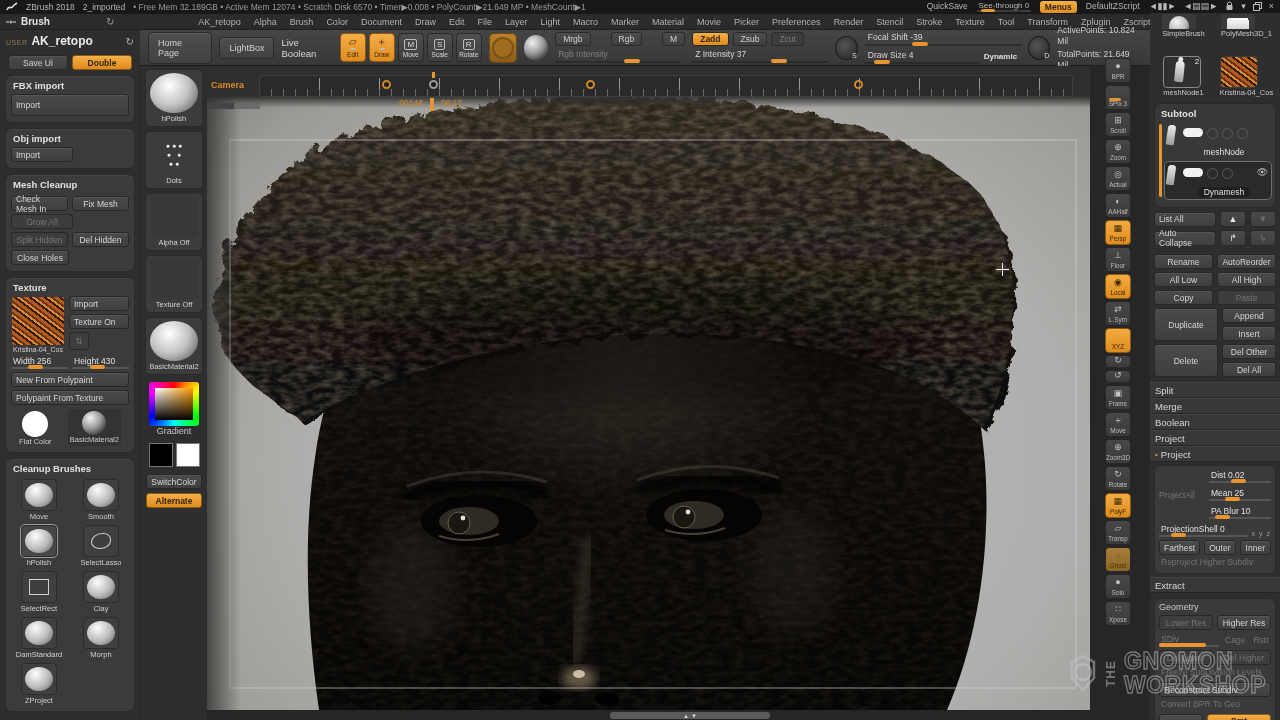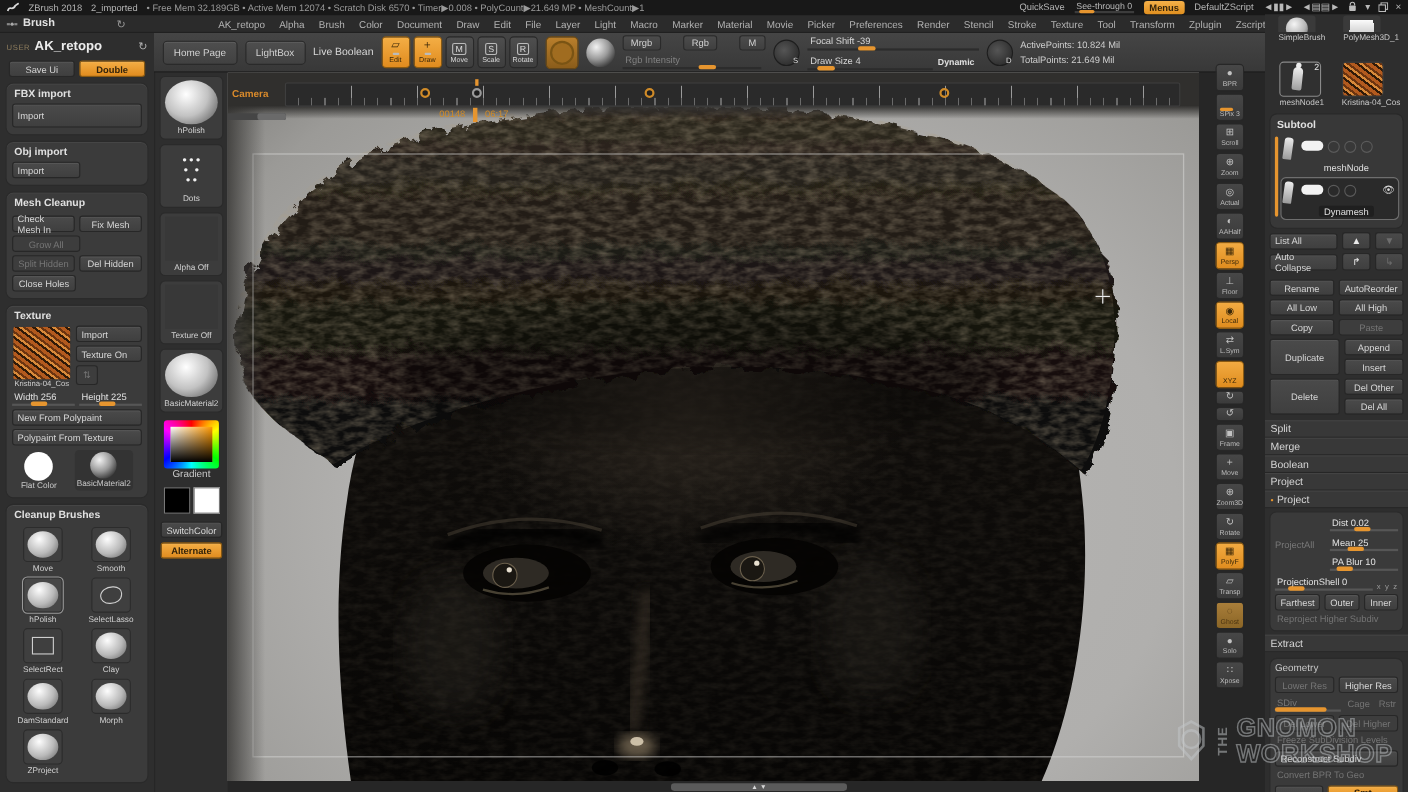--- a/index.html
+++ b/index.html
@@ -299,20 +299,31 @@
       <span style="display:flex;gap:20px;">
         <span class="chip">Mrgb</span>
         <span class="chip">Rgb</span>
         <span class="chip">M</span>
       </span>
       <span class="tslider dis" style="width:120px;">
         <span>Rgb Intensity</span>
         <span class="th" style="left:55%"></span>
       </span>
     </span>
+    <span style="display:flex;flex-direction:column;gap:3px;">
+      <span style="display:flex;gap:4px;align-items:center;">
+        <span class="chip" data-on="true">Zadd</span>
+        <span class="chip">Zsub</span>
+        <span class="chip dis">Zcut</span>
+      </span>
+      <span class="tslider" style="width:130px;">
+        <span>Z Intensity 37</span>
+        <span class="th" style="left:58%"></span>
+      </span>
+    </span>
     <span class="dial">
         <span>S</span>
       </span>
     <span style="display:flex;flex-direction:column;gap:4px;">
       <span class="tslider" style="width:150px;">
         <span>Focal Shift -39</span>
         <span class="th" style="left:30%"></span>
       </span>
       <span style="display:flex;align-items:center;gap:5px;">
         <span class="tslider" style="width:108px;">
@@ -383,21 +394,21 @@
           <span class="btn left">Texture On</span>
           <span class="btn dis" style="width:20px;height:18px;">⇅</span>
         </div>
       </div>
       <div class="row">
         <span class="uslider" style="flex:1;">
           <span>Width 256</span>
           <span class="th" style="left:30%"></span>
         </span>
         <span class="uslider" style="flex:1;">
-          <span>Height 225</span>
+          <span>Height 430</span>
           <span class="th" style="left:32%"></span>
         </span>
       </div>
       <div class="row">
           <span class="btn left">New From Polypaint</span>
         </div>
       <div class="row">
           <span class="btn left">Polypaint From Texture</span>
         </div>
       <div style="display:flex;justify-content:space-around;margin-top:4px;align-items:flex-end;">

